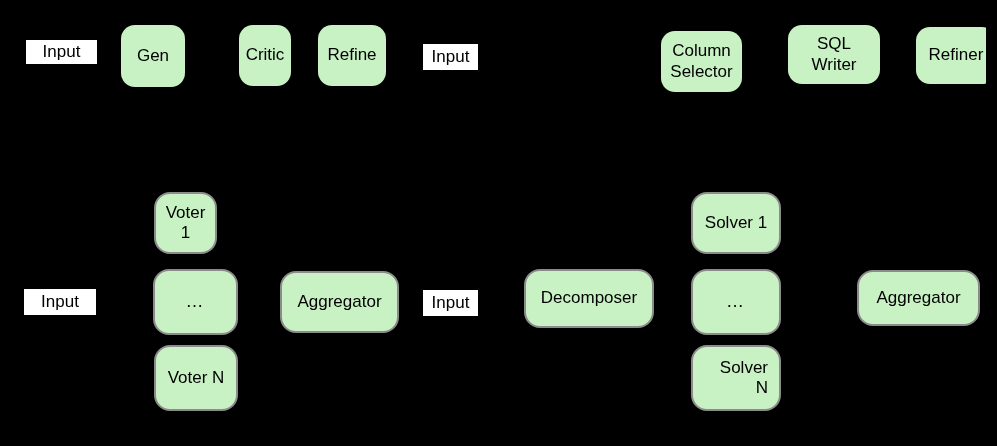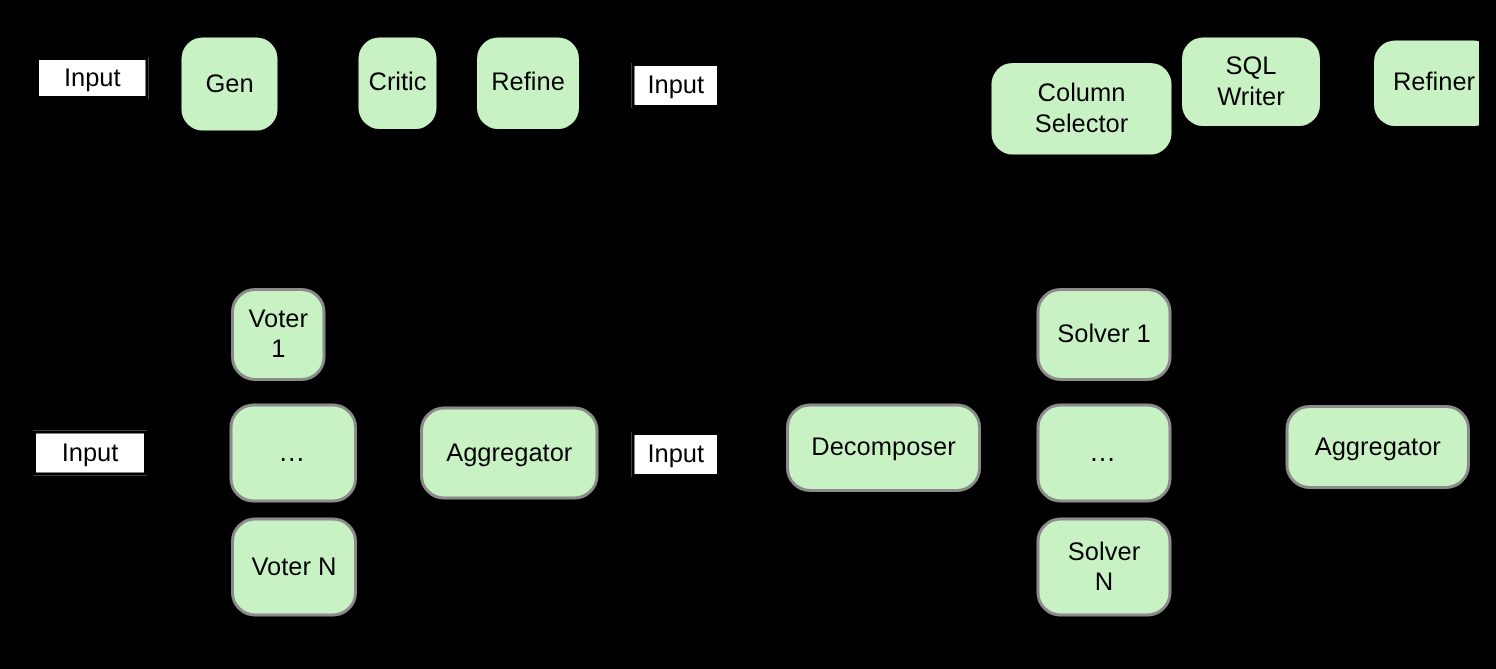--- a/index.html
+++ b/index.html
@@ -49,32 +49,32 @@
 </head>
 <body>
 
 <div class="canvas">
 
   <div class="node input-box" style="left:2px;   top:16px; width:75px;  height:28px;">Input</div>
   <div class="node agent" style="left:99px;  top:3px;  width:64px;  height:62px;">Gen</div>
   <div class="node agent" style="left:217px; top:3px;  width:52px;  height:61px;">Critic</div>
   <div class="node agent" style="left:296px; top:3px;  width:68px;  height:61px;">Refine</div>
   <div class="node input-box" style="left:399px; top:20px; width:59px;  height:30px;">Input</div>
-  <div class="node agent" style="left:639px; top:20px;  width:120px; height:61px;">Column
+  <div class="node agent" style="left:639px; top:9px;  width:81px; height:61px;">Column
 Selector</div>
   <div class="node agent" style="left:766px; top:3px;  width:92px;  height:59px;">SQL
 Writer</div>
   <div class="node agent" style="left:894px; top:5px;  width:80px;  height:57px;">Refiner</div>
 
   <div class="node input-box" style="left:0px;   top:265px; width:76px;  height:30px;">Input</div>
   <div class="node agent bordered" style="left:132px; top:170px; width:63px; height:62px;">Voter 1</div>
   <div class="node agent bordered dots" style="left:131px; top:247px; width:85px; height:66px;">…</div>
   <div class="node agent bordered" style="left:132px; top:323px; width:84px; height:66px;">Voter N</div>
   <div class="node agent bordered" style="left:258px; top:249px; width:119px; height:62px;">Aggregator</div>
 
   <div class="node input-box" style="left:399px; top:266px; width:59px;  height:30px;">Input</div>
   <div class="node agent bordered" style="left:502px; top:247px; width:130px; height:59px;">Decomposer</div>
   <div class="node agent bordered" style="left:669px; top:170px; width:90px; height:62px;">Solver 1</div>
   <div class="node agent bordered dots" style="left:669px; top:247px; width:90px; height:66px;">…</div>
-  <div class="node agent bordered" style="left:669px; top:323px; width:90px; height:66px;">Solver N</div>
+  <div class="node agent bordered" style="left:669px; top:323px; width:90px; height:66px;text-align:right;">Solver N</div>
   <div class="node agent bordered" style="left:835px; top:248px; width:123px; height:56px;">Aggregator</div>
 
 </div>
 
 </body></html>

